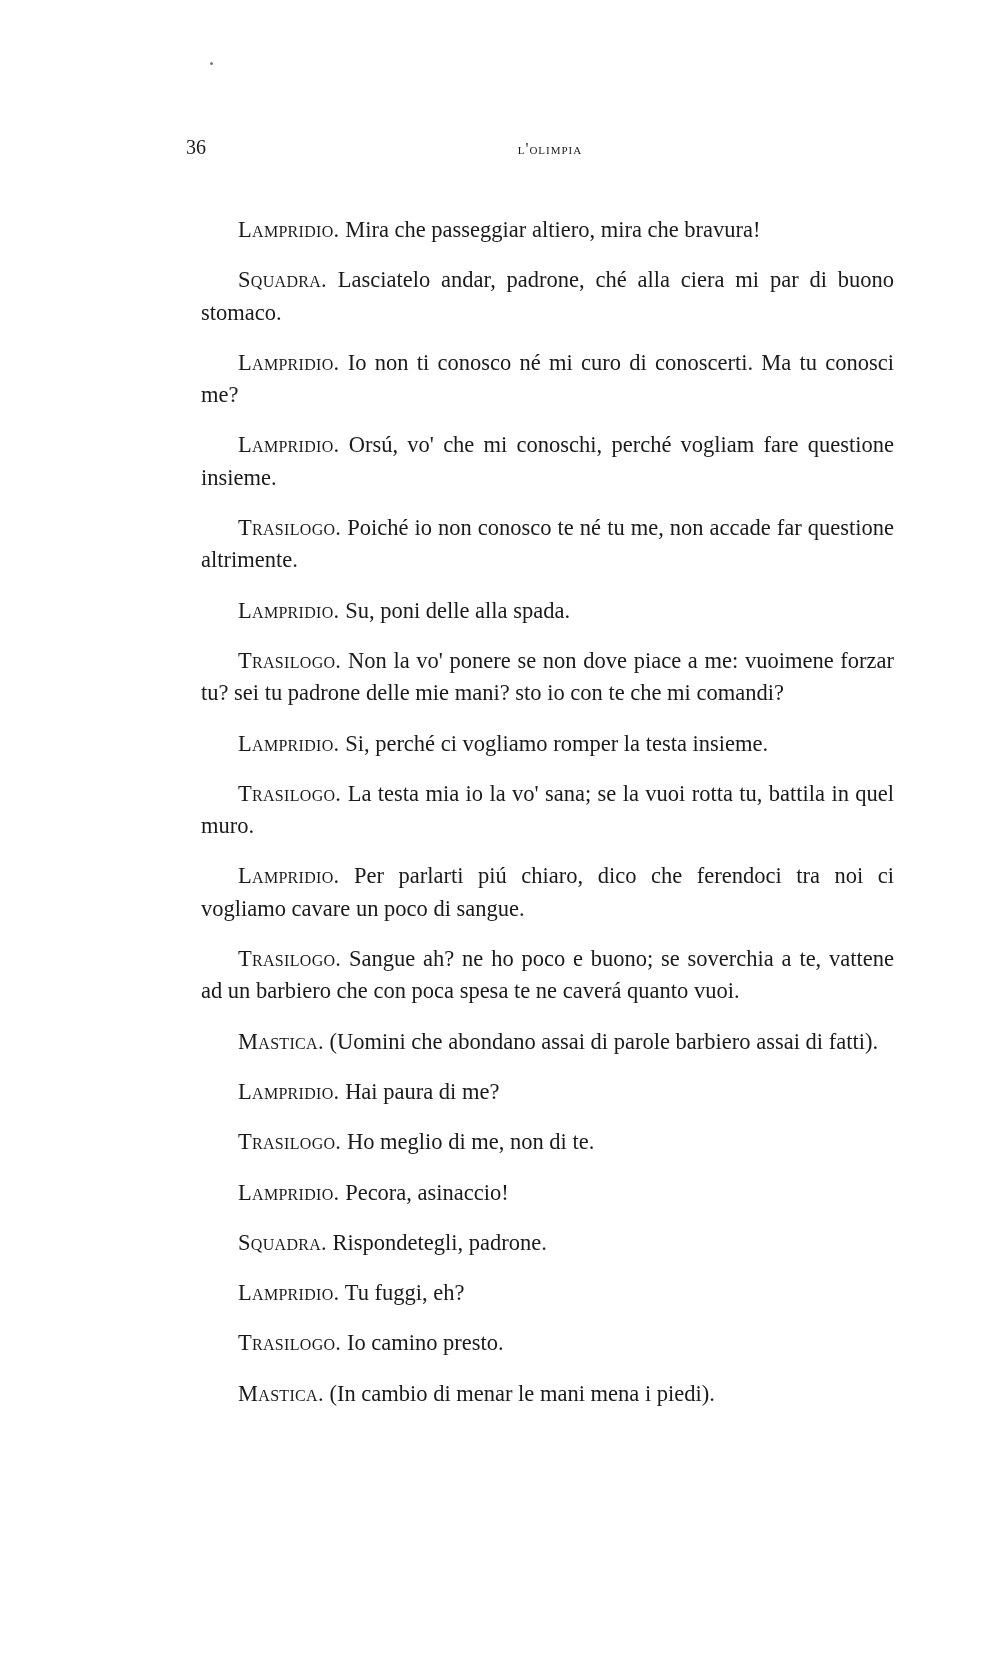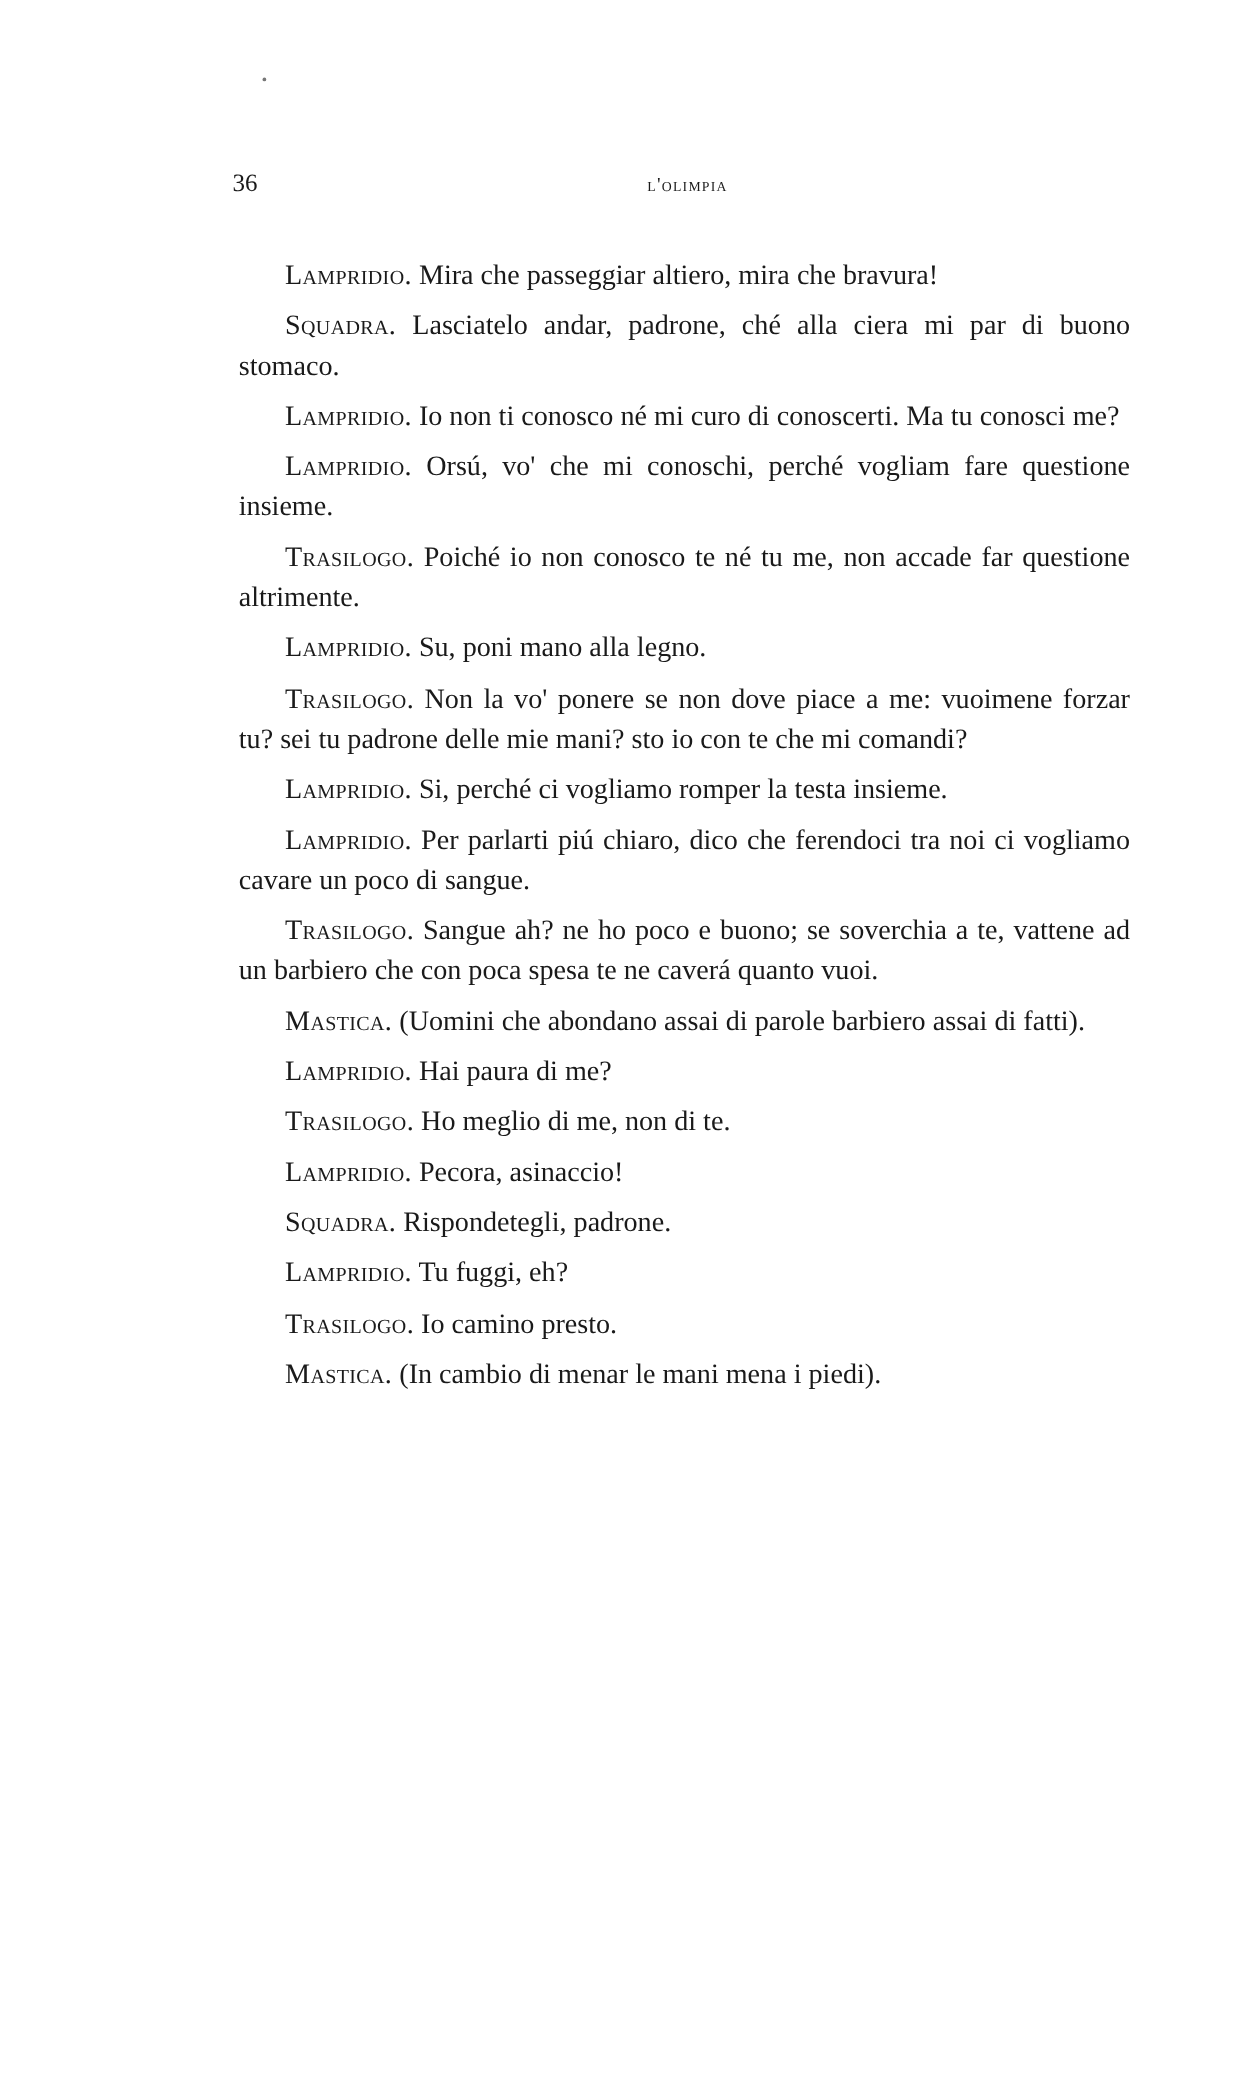--- a/index.html
+++ b/index.html
@@ -35,21 +35,21 @@
     .running-head span { text-transform: lowercase; }
     .text-block {
       position: absolute;
       left: 183px;
       top: 196px;
       width: 729px;
       font-size: 22.5px;
       line-height: 32.3px;
     }
     .para {
-      margin: 8px;
+      margin: 18px;
       text-align: justify;
       text-indent: 37px;
     }
     .speaker {
       font-variant: small-caps;
       letter-spacing: 0.3px;
     }
     .stray-mark {
       position: absolute;
       background: #777;
@@ -64,23 +64,24 @@
   <div class="running-head"><span>L'OLIMPIA</span></div>
 
   <div class="stray-mark" style="left:210px; top:62px; width:3px; height:3px;"></div>
 
   <div class="text-block">
     <p class="para"><span class="speaker">Lampridio.</span> <span>Mira che passeggiar altiero, mira che bravura!</span></p>
     <p class="para"><span class="speaker">Squadra.</span> <span>Lasciatelo andar, padrone, ché alla ciera mi par di buono stomaco.</span></p>
     <p class="para"><span class="speaker">Lampridio.</span> <span>Io non ti conosco né mi curo di conoscerti. Ma tu conosci me?</span></p>
     <p class="para"><span class="speaker">Lampridio.</span> <span>Orsú, vo' che mi conoschi, perché vogliam fare questione insieme.</span></p>
     <p class="para"><span class="speaker">Trasilogo.</span> <span>Poiché io non conosco te né tu me, non accade far questione altrimente.</span></p>
-    <p class="para"><span class="speaker">Lampridio.</span> <span>Su, poni mano alla legno.</span></p>
+    <p class="para"><span class="speaker">Lampridio.</span> <span>Su, poni delle alla spada.</span></p>
     <p class="para"><span class="speaker">Trasilogo.</span> <span>Non la vo' ponere se non dove piace a me: vuoimene forzar tu? sei tu padrone delle mie mani? sto io con te che mi comandi?</span></p>
     <p class="para"><span class="speaker">Lampridio.</span> <span>Si, perché ci vogliamo romper la testa insieme.</span></p>
+    <p class="para"><span class="speaker">Trasilogo.</span> <span>La testa mia io la vo' sana; se la vuoi rotta tu, battila in quel muro.</span></p>
     <p class="para"><span class="speaker">Lampridio.</span> <span>Per parlarti piú chiaro, dico che ferendoci tra noi ci vogliamo cavare un poco di sangue.</span></p>
     <p class="para"><span class="speaker">Trasilogo.</span> <span>Sangue ah? ne ho poco e buono; se soverchia a te, vattene ad un barbiero che con poca spesa te ne caverá quanto vuoi.</span></p>
     <p class="para"><span class="speaker">Mastica.</span> <span>(Uomini che abondano assai di parole barbiero assai di fatti).</span></p>
     <p class="para"><span class="speaker">Lampridio.</span> <span>Hai paura di me?</span></p>
     <p class="para"><span class="speaker">Trasilogo.</span> <span>Ho meglio di me, non di te.</span></p>
     <p class="para"><span class="speaker">Lampridio.</span> <span>Pecora, asinaccio!</span></p>
     <p class="para"><span class="speaker">Squadra.</span> <span>Rispondetegli, padrone.</span></p>
     <p class="para"><span class="speaker">Lampridio.</span> <span>Tu fuggi, eh?</span></p>
     <p class="para"><span class="speaker">Trasilogo.</span> <span>Io camino presto.</span></p>
     <p class="para"><span class="speaker">Mastica.</span> <span>(In cambio di menar le mani mena i piedi).</span></p>

